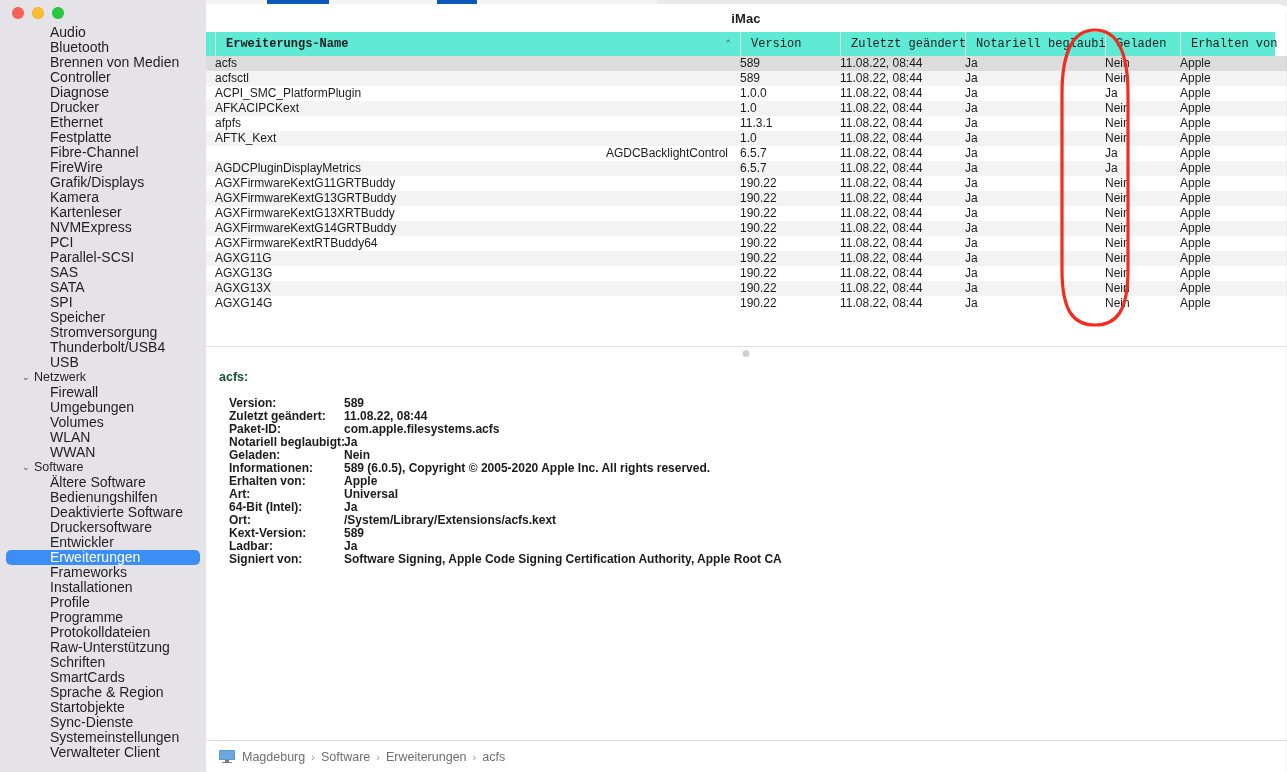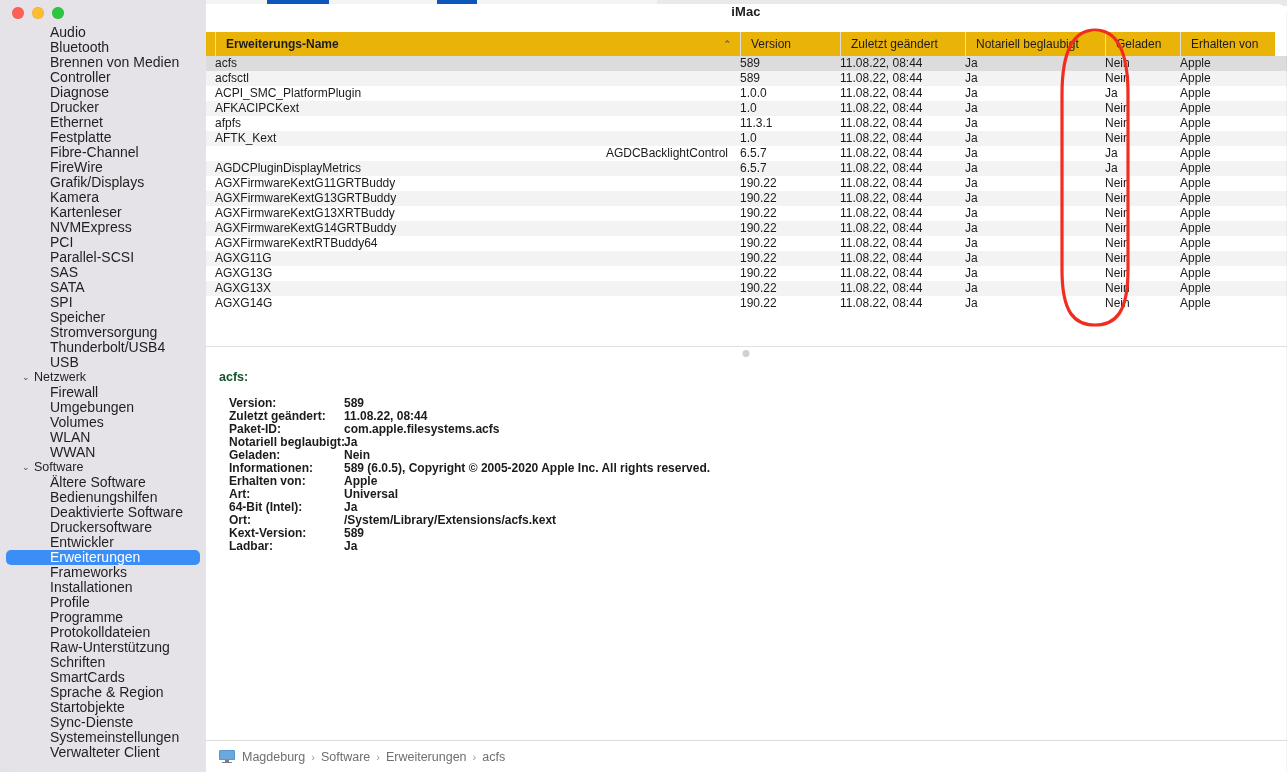--- a/index.html
+++ b/index.html
@@ -67,21 +67,21 @@
     overflow: hidden;
     box-shadow: -1px 0 0 rgba(0,0,0,0.10);
   }
 
   .titlebar {
     position: absolute;
     left: 0; top: 0; right: 0;
     height: 28px;
     background: #ffffff;
     display: flex;
-    align-items: flex-start;
+    align-items: center;
     justify-content: center;
   }
   .titlebar .title {
     font-size: 13px;
     font-weight: bold;
     color: #1d1d1f;
     letter-spacing: 0.1px;
   }
 
   
@@ -153,22 +153,23 @@
     position: absolute;
     left: 0; top: 28px; right: 0; bottom: 0;
     background: #ffffff;
   }
 
   
   .table-header {
     position: absolute;
     left: 0; top: 0; right: 12px;
     height: 24px;
-    background: #eab308;
+    background: #5eead4;
     border-bottom: 1px solid #d8d8d8;
+    font-family: Liberation Mono, monospace;
   }
   .th {
     position: absolute;
     top: 0;
     height: 24px;
     line-height: 24px;
     font-size: 12px;
     color: #1d1d1f;
     box-sizing: border-box;
     border-left: 1px solid #dcdcdc;
@@ -558,20 +559,24 @@
               <span class="k">Ort:</span>
               <span class="v">/System/Library/Extensions/acfs.kext</span>
             </div>
             <div class="drow">
               <span class="k">Kext-Version:</span>
               <span class="v">589</span>
             </div>
             <div class="drow">
               <span class="k">Ladbar:</span>
               <span class="v">Ja</span>
+            </div>
+            <div class="drow">
+              <span class="k">Signiert von:</span>
+              <span class="v">Software Signing, Apple Code Signing Certification Authority, Apple Root CA</span>
             </div>
           </div>
       </div>
 
       <div class="footer">
         <span class="crumb-icon">
           <span class="screen"></span>
             <span class="stand"></span>
             <span class="base"></span>
         </span>

